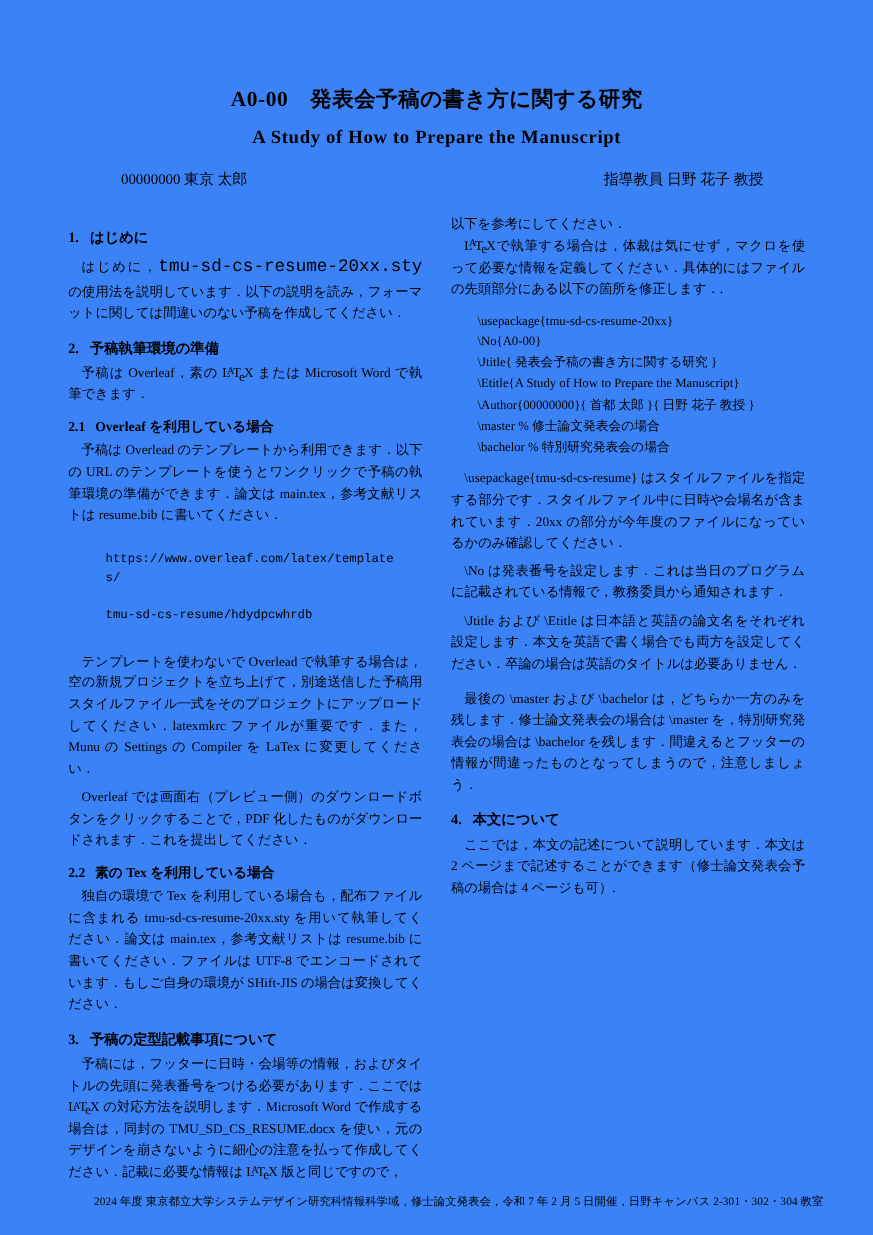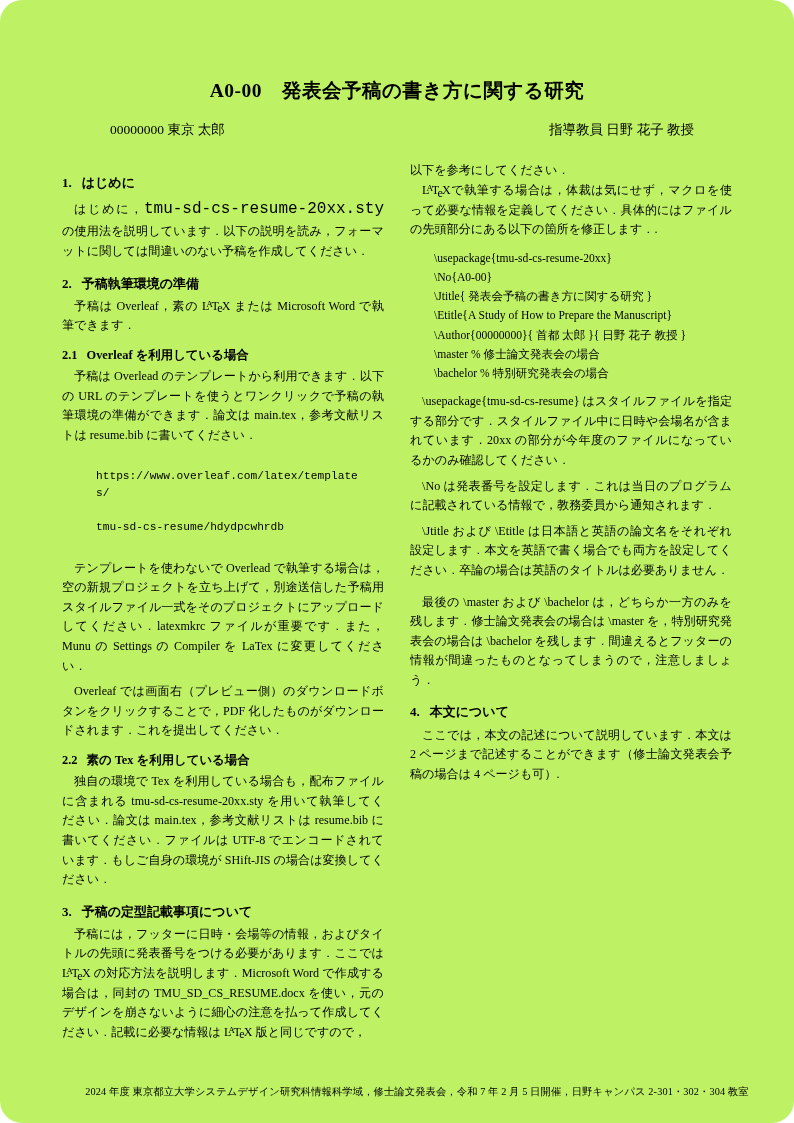--- a/index.html
+++ b/index.html
@@ -4,27 +4,26 @@
 <style>
   html, body {
     margin: 0;
     padding: 0;
     background: #ffffff;
   }
   .page {
     position: relative;
     width: 794px;
     height: 1123px;
-    background: #bef264;
+    background: #3b82f6;
     color: #000000;
     font-family: "Liberation Serif", serif;
     box-sizing: border-box;
     padding: 78px 62px 40px 62px;
     overflow: hidden;
-    border-radius: 22px;
   }
   .title-block {
     text-align: center;
     margin-bottom: 10px;
   }
   .title-ja {
     font-size: 19.5px;
     font-weight: bold;
     letter-spacing: 0.5px;
     margin-bottom: 11px;
@@ -136,20 +135,21 @@
     margin-left: 40px;
   }
 </style>
 </head>
 <body>
 
 <div class="page">
 
   <div class="title-block">
     <div class="title-ja">A0-00　発表会予稿の書き方に関する研究</div>
+    <div class="title-en">A Study of How to Prepare the Manuscript</div>
   </div>
 
   <div class="authors">
     <div class="author-left">00000000 東京 太郎</div>
     <div class="author-right">指導教員 日野 花子 教授</div>
   </div>
 
   <div class="columns">
 
     <div class="col">

